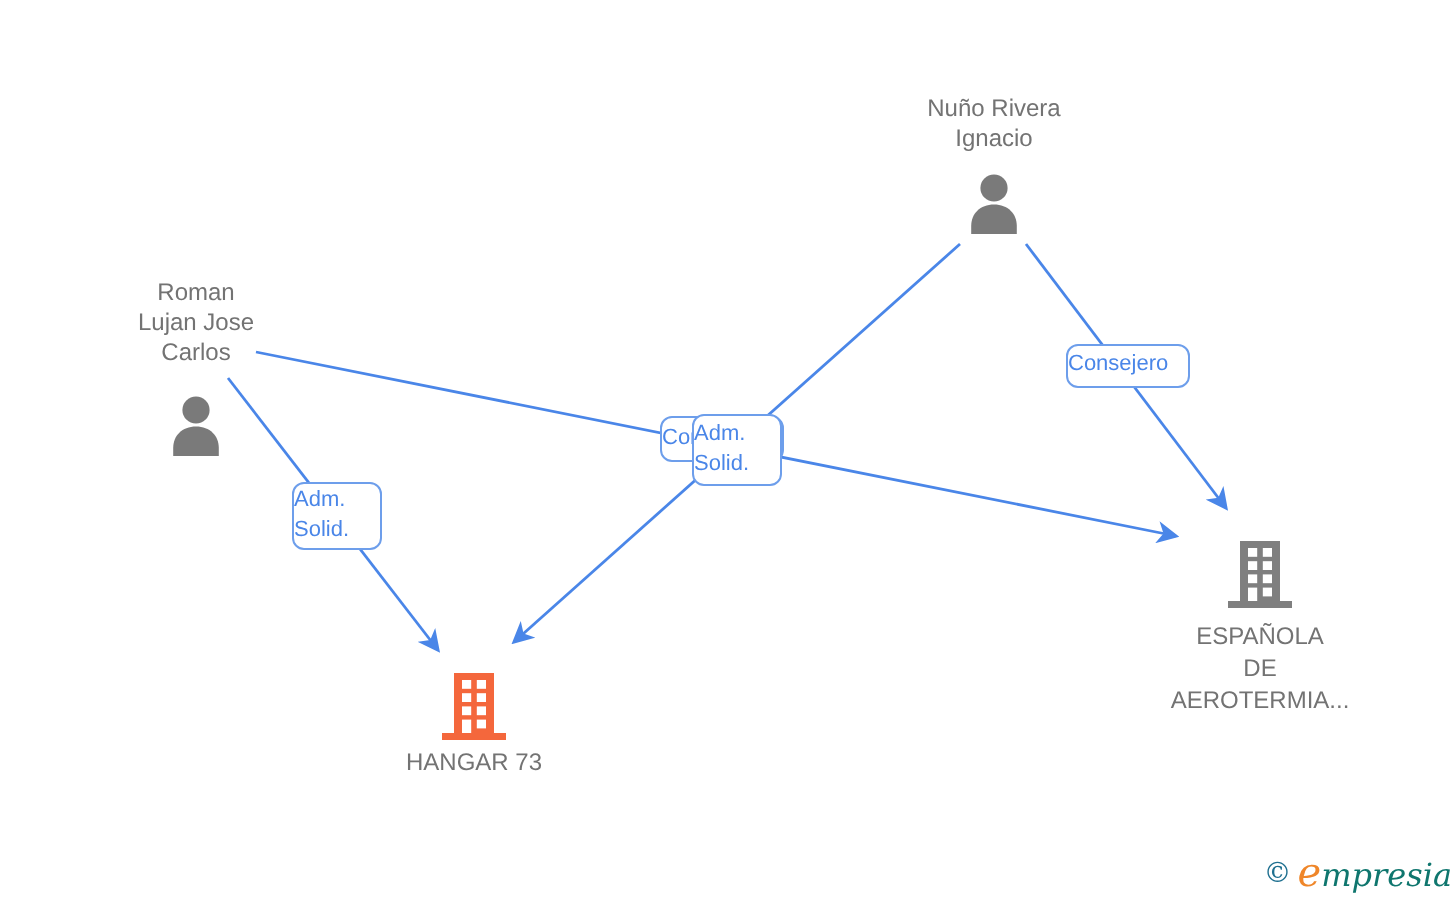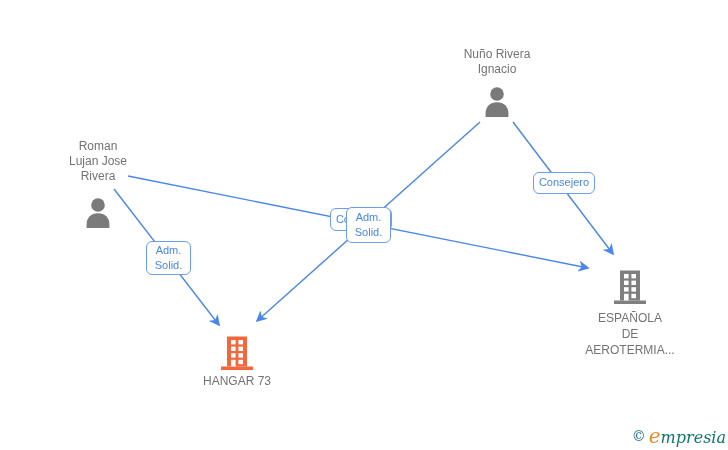--- a/index.html
+++ b/index.html
@@ -42,21 +42,21 @@
   .company .node-label { margin-top: 3px; }
   .espanola .node-label { margin-top: 6px; }
   .edge-label {
     position: absolute;
     box-sizing: border-box;
     background: #ffffff;
     border: 1.5px solid #6d9eeb;
     border-radius: 6px;
     color: #4a86e8;
     font-size: 11px;
-    text-align: center;
+    text-align: left;
   }
   .edge-label span { display: block; }
   .lbl-adm-left    { left: 146px; top: 241px; width: 45px; height: 34px; line-height: 15px; padding-top: 1px; z-index: 3; }
   .lbl-consejero-hidden { left: 330px; top: 208px; width: 62px; height: 23px; line-height: 20px; z-index: 3; }
   .lbl-adm-center  { left: 346px; top: 207px; width: 45px; height: 36px; line-height: 15px; padding-top: 2px; z-index: 4; }
   .lbl-consejero   { left: 533px; top: 172px; width: 62px; height: 22px; line-height: 19px; z-index: 3; }
   .node-roman    { left: 38px;  top: 116px; margin-top: 23px;  }
   .node-nuno     { left: 437px; top: 47px;  }
   .node-hangar   { left: 177px; top: 336px; }
   .node-espanola { left: 570px; top: 270px; }
@@ -100,21 +100,21 @@
     <line x1="114" y1="189" x2="219" y2="325" marker-end="url(#arrowhead)"></line>
     <line x1="480" y1="122" x2="257" y2="321" marker-end="url(#arrowhead)"></line>
     <line x1="128" y1="176" x2="588" y2="268" marker-end="url(#arrowhead)"></line>
     <line x1="513" y1="122" x2="613" y2="254" marker-end="url(#arrowhead)"></line>
   </svg>
 
   <div class="node person node-roman">
     <div class="node-label">
       <span>Roman</span>
       <span>Lujan Jose</span>
-      <span>Rivera</span>
+      <span>Carlos</span>
     </div>
     <svg class="node-icon icon-roman person-glyph" width="30" height="32" viewBox="0 0 30 32">
       <circle cx="15" cy="8" r="6.8" fill="currentColor"></circle>
       <path d="M15 16.2 C 8 16.2 3.6 20.8 3.6 27 L3.6 31 L26.4 31 L26.4 27 C 26.4 20.8 22 16.2 15 16.2 Z" fill="currentColor"></path>
     </svg>
   </div>
 
   <div class="node person node-nuno">
     <div class="node-label">
       <span>Nuño Rivera</span>

